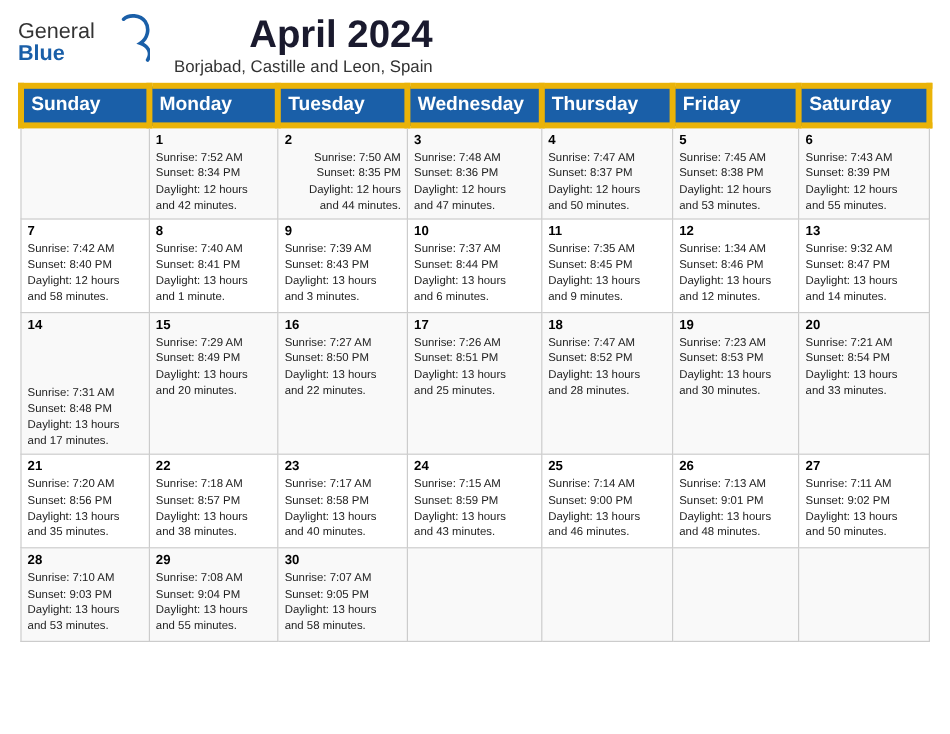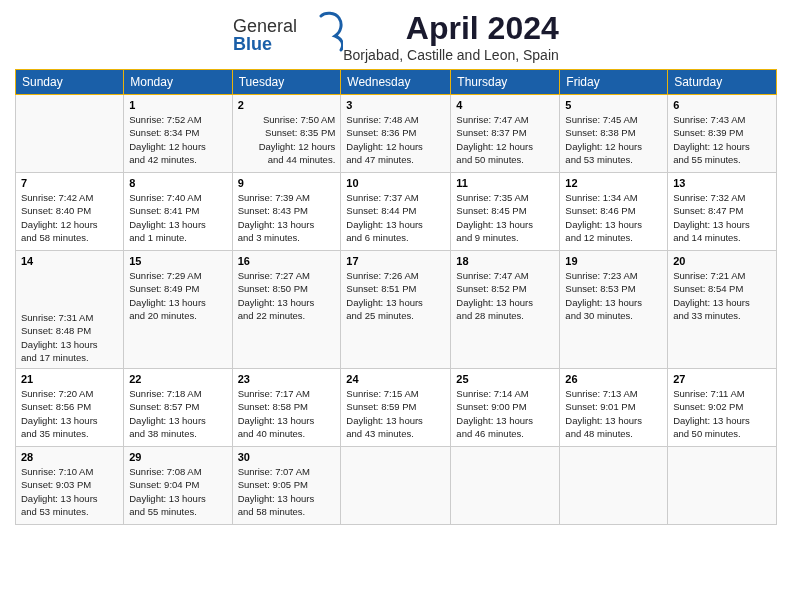--- a/index.html
+++ b/index.html
@@ -9,23 +9,24 @@
       width: 792px;
       height: 612px;
       overflow: hidden;
     }
     .page {
       width: 792px;
       padding: 10px 15px;
     }
     .header {
       display: flex;
-      justify-content: center;
+      justify-content: flex-start;
       align-items: flex-start;
       margin-bottom: 6px;
+      gap: 20px;
     }
     .logo {
       display: flex;
       align-items: center;
     }
     .title-section {
       text-align: right;
     }
     .month-title {
       font-size: 32px;
@@ -39,23 +40,23 @@
     table {
       width: 100%;
       border-collapse: collapse;
       font-size: 10px;
     }
     thead tr th {
       background-color: #1a5fa8;
       color: #fff;
       text-align: left;
       padding: 5px 6px;
-      font-size: 12px;
-      font-weight: normal;
-      border: 1px solid #eab308;
+      font-size: 16px;
+      font-weight: bold;
+      border: 5px solid #eab308;
     }
     tbody tr td {
       border: 1px solid #ccc;
       vertical-align: top;
       padding: 4px 5px;
       height: 78px;
       width: 113px;
     }
     tbody tr td .day-num {
       font-weight: bold;
@@ -193,21 +194,21 @@
           </td>
           <td>
             <div class="day-num">12</div>
             <div class="day-info" style="white-space: pre-line;">Sunrise: 1:34 AM
 Sunset: 8:46 PM
 Daylight: 13 hours
 and 12 minutes.</div>
           </td>
           <td>
             <div class="day-num">13</div>
-            <div class="day-info" style="white-space: pre-line;">Sunrise: 7:32 AM
+            <div class="day-info" style="white-space: pre-line;">Sunrise: 9:32 AM
 Sunset: 8:47 PM
 Daylight: 13 hours
 and 14 minutes.</div>
           </td>
         </tr>
         <tr>
           <td>
             <div class="day-num">14</div>
             <div class="day-info" style="white-space: pre-line; margin-top: 44px;">Sunrise: 7:31 AM
 Sunset: 8:48 PM

